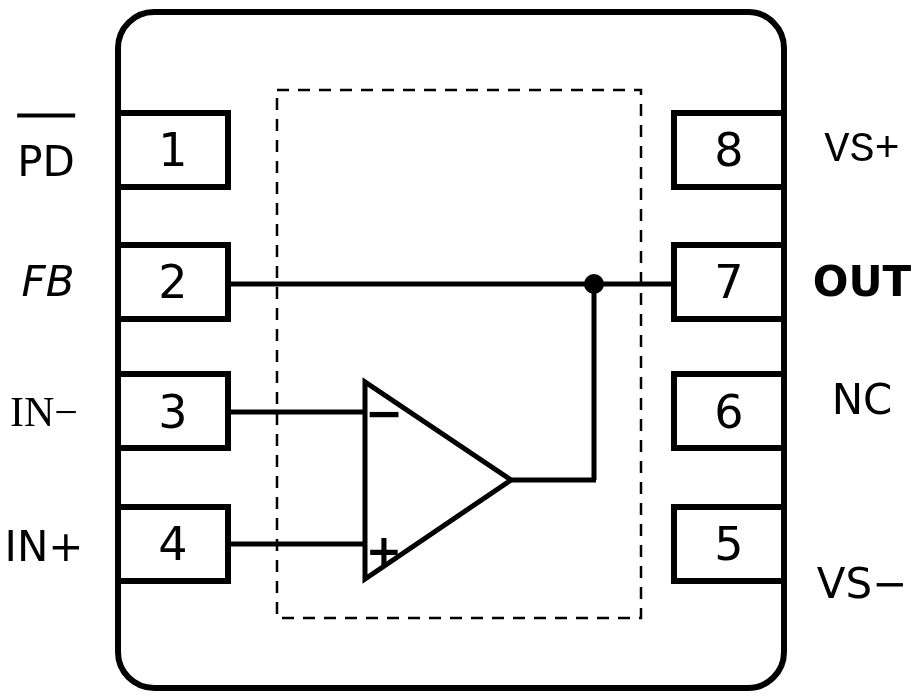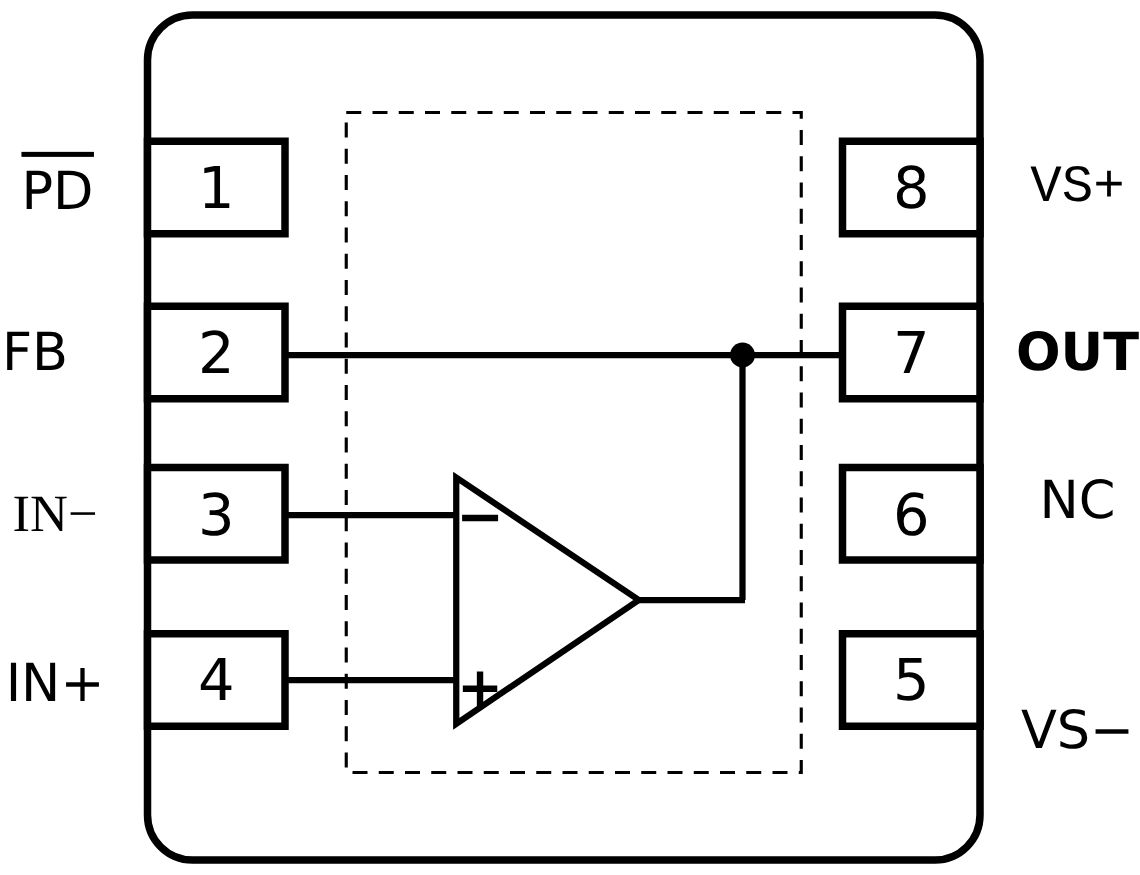--- a/index.html
+++ b/index.html
@@ -33,21 +33,21 @@
     position: absolute;
     transform: translate(-50%, -50%);
     font-size: 46px;
     line-height: 1;
     white-space: nowrap;
     color: #000000;
   }
   .overline-bar {
     display: inline-block;
     border-top: 4px solid #000000;
-    padding-top: 7px;
+    padding-top: 23px;
     line-height: 1;
   }
   .opamp-marker {
     position: absolute;
     transform: translate(-50%, -50%);
     line-height: 1;
     font-weight: bold;
     color: #000000;
   }
   .opamp-marker.minus { font-size: 46px; }
@@ -91,21 +91,21 @@
   <div class="pin-number" style="left:173px; top:544px;">4</div>
 
   <div class="pin-number" style="left:729px; top:150px;">8</div>
   <div class="pin-number" style="left:729px; top:282px;">7</div>
   <div class="pin-number" style="left:729px; top:412px;">6</div>
   <div class="pin-number" style="left:729px; top:544px;">5</div>
 
   <div class="label" style="left:46px; top:148px;">
     <span class="overline-bar">PD</span>
   </div>
-  <div class="label" style="left:28px; top:282px;">FB</div>
+  <div class="label" style="left:48px; top:282px;font-style:italic;">FB</div>
   <div class="label" style="left:44px; top:412px;font-family:Liberation Serif, serif;">IN−</div>
   <div class="label" style="left:44px; top:547px;">IN+</div>
 
   <div class="label" style="left:862px; top:150px;font-family:Liberation Mono, monospace;">VS+</div>
   <div class="label" style="left:862px; top:282px;font-weight:bold;">OUT</div>
   <div class="label" style="left:862px; top:400px;">NC</div>
   <div class="label" style="left:862px; top:544px;margin-top:40px;">VS−</div>
 
   <div class="opamp-marker minus" style="left:384px; top:413px;">−</div>
   <div class="opamp-marker plus" style="left:384px; top:551px;">+</div>

